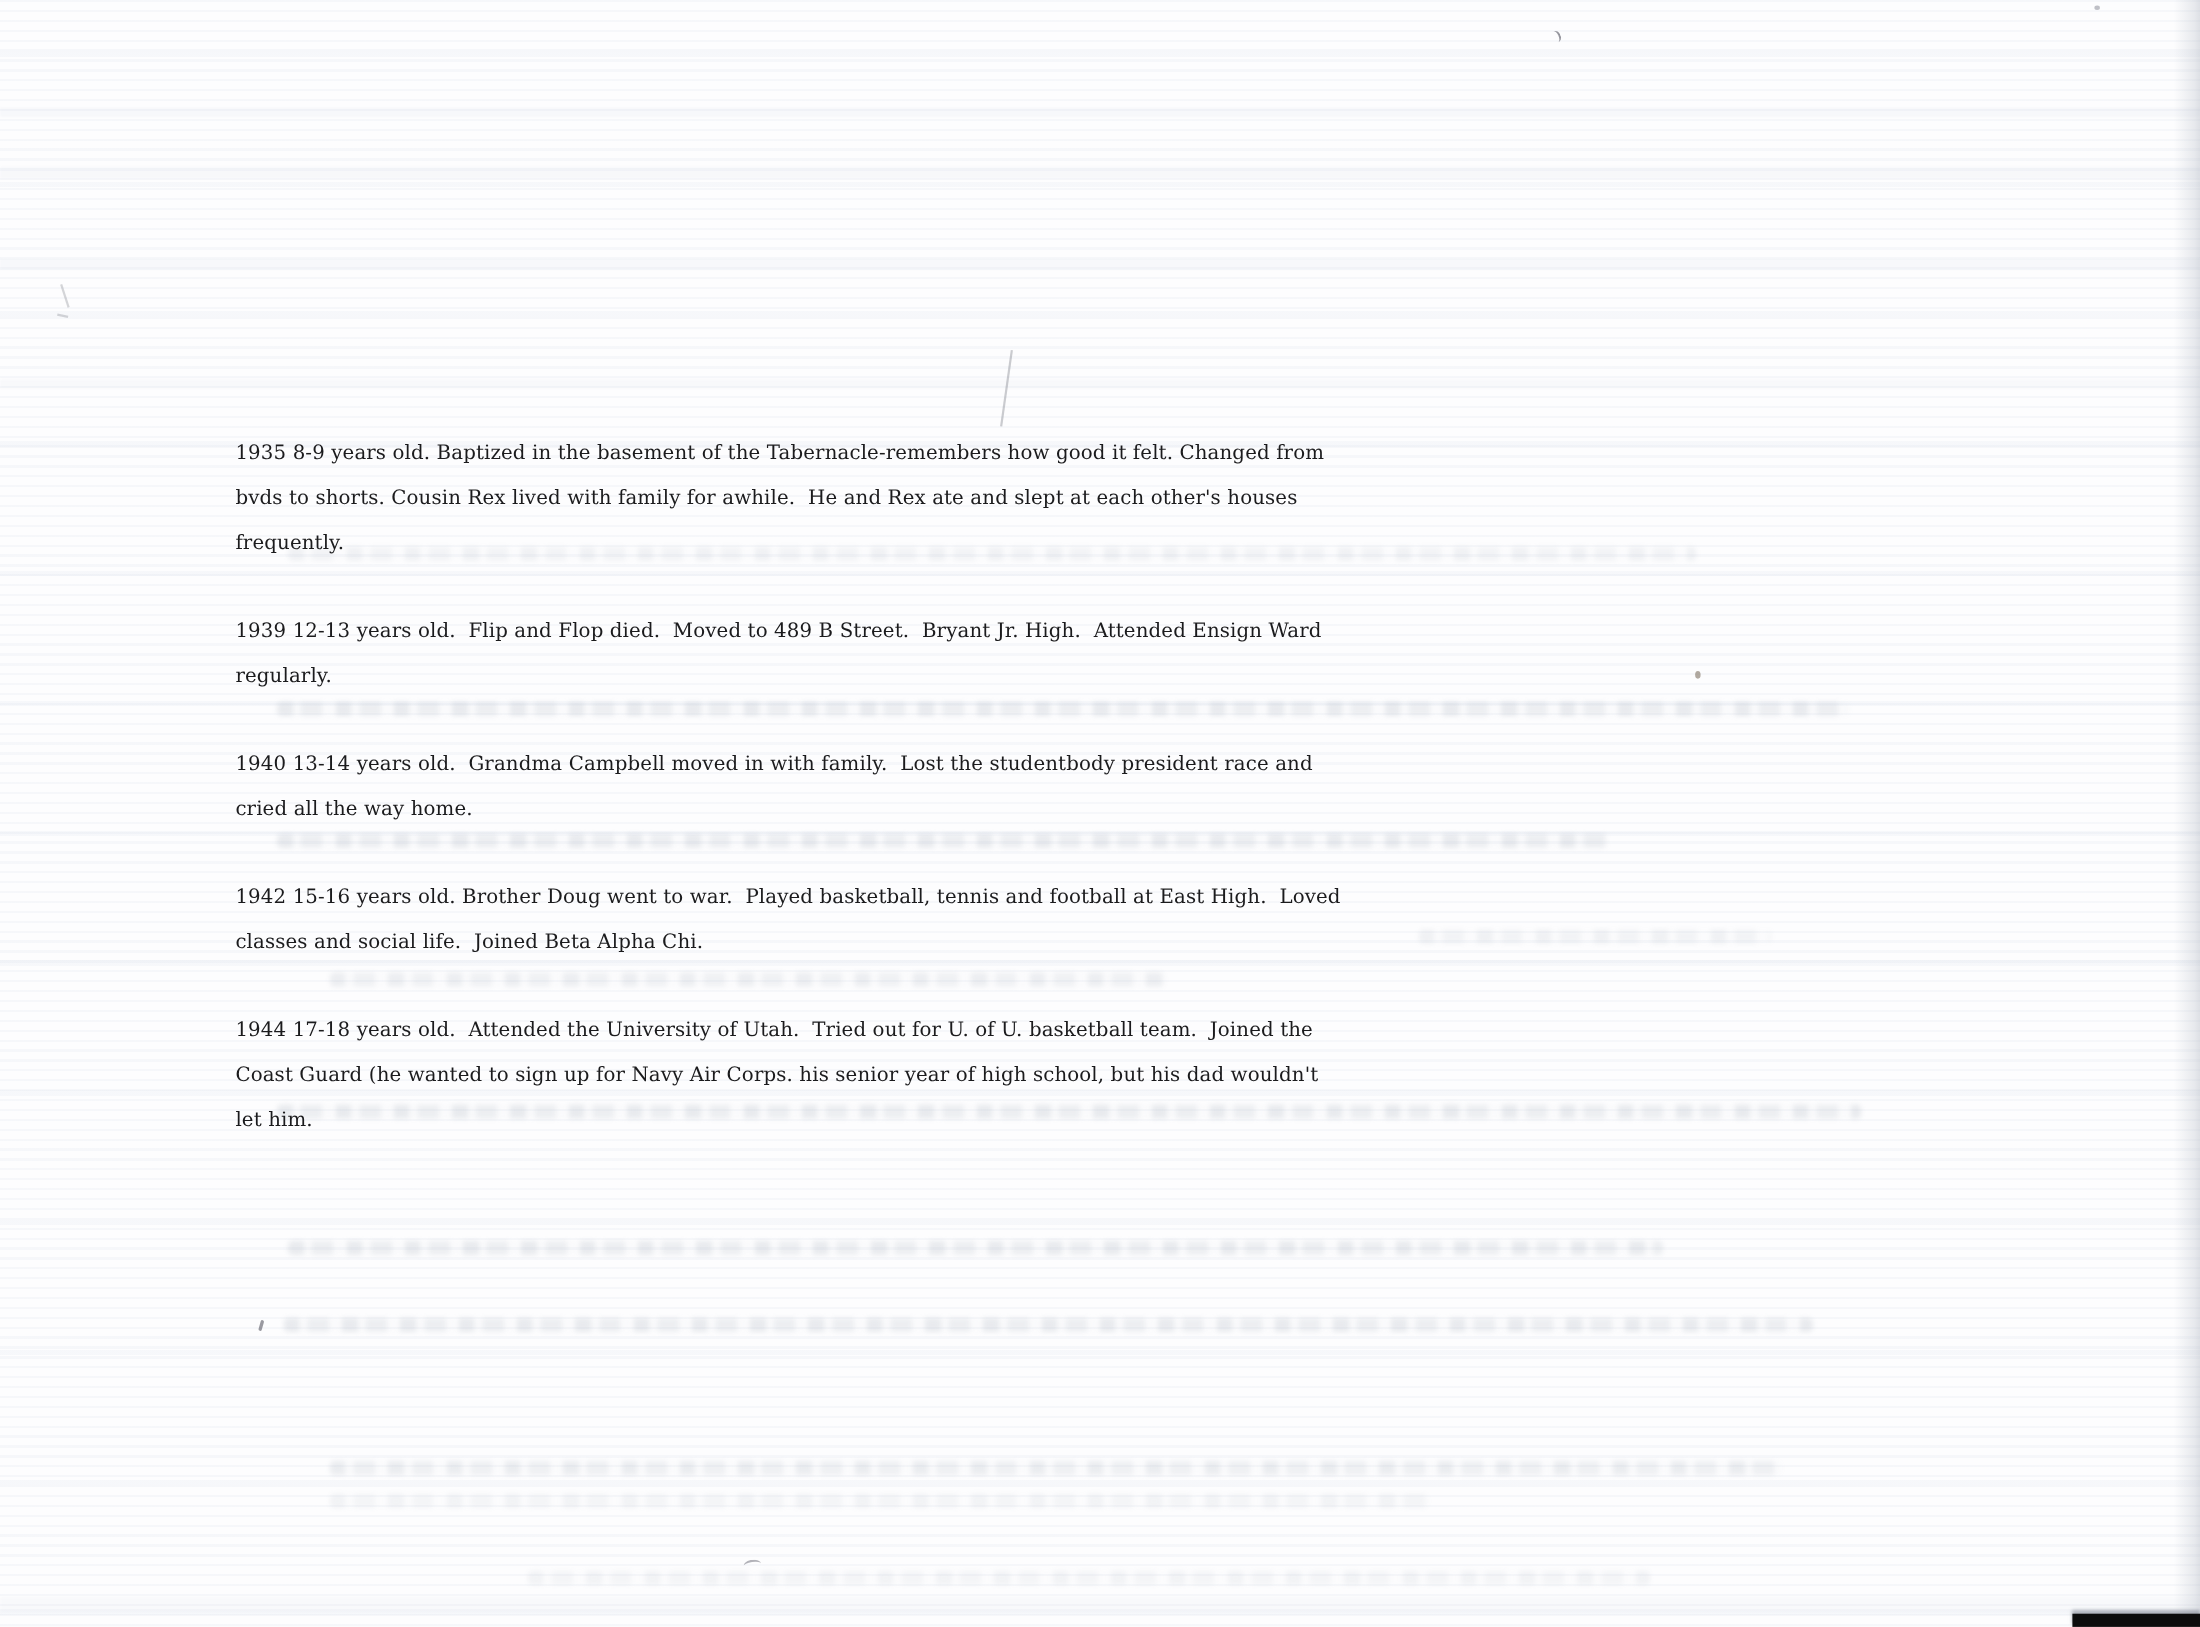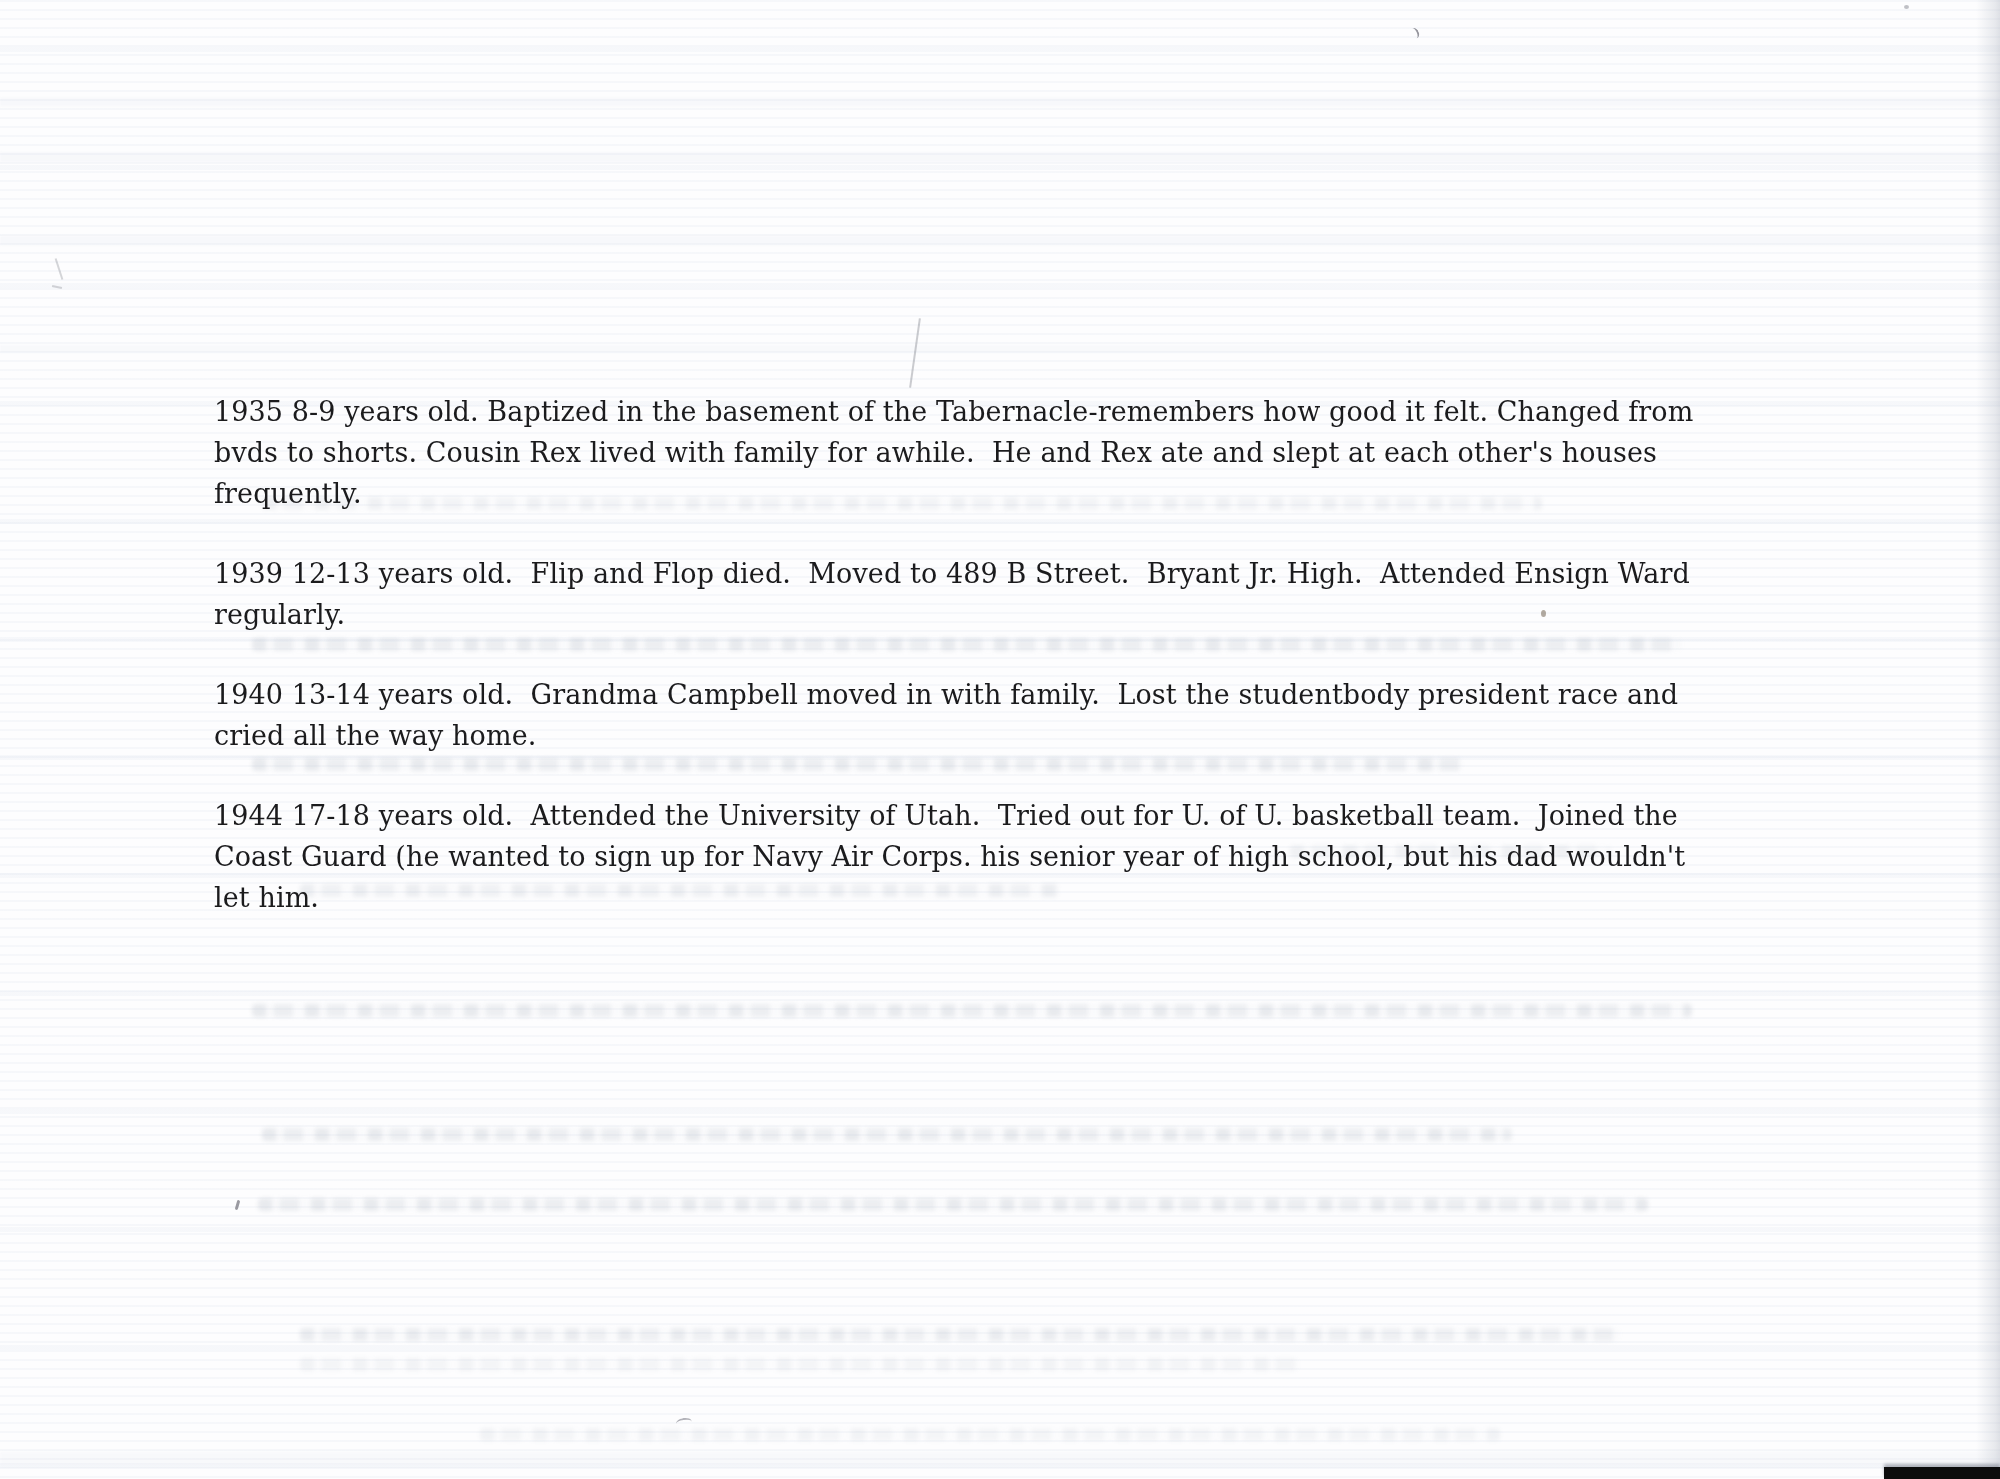--- a/index.html
+++ b/index.html
@@ -24,21 +24,21 @@
     font-family:"DejaVu Serif","Liberation Serif",serif;
   }
   .text-block{
     position:absolute;
     left:214px; top:391px;
     width:1560px;
     color:var(--color-ink);
   }
   .text-block p{
     margin:0 0 39px 0;
-    font-size:27px;
+    font-size:18px;
     line-height:41px;
     white-space:pre-wrap;
     letter-spacing:0.1px;
   }
   
   .streak{position:absolute;left:0;width:2000px;background:rgba(205,213,226,0.28);filter:blur(1px);}
   
   .ghost{
     position:absolute;height:13px;border-radius:4px;
     background:repeating-linear-gradient(90deg,
@@ -94,20 +94,22 @@
   <div class="speck" style="left:1904px;top:5px;width:5px;height:4px;background:rgba(130,132,142,0.5);border-radius:50%;"></div>
 
   <div class="text-block">
     <p>1935 8-9 years old. Baptized in the basement of the Tabernacle-remembers how good it felt. Changed from
 bvds to shorts. Cousin Rex lived with family for awhile.  He and Rex ate and slept at each other's houses
 frequently.</p>
     <p>1939 12-13 years old.  Flip and Flop died.  Moved to 489 B Street.  Bryant Jr. High.  Attended Ensign Ward
 regularly.</p>
     <p>1940 13-14 years old.  Grandma Campbell moved in with family.  Lost the studentbody president race and
 cried all the way home.</p>
+    <p>1942 15-16 years old. Brother Doug went to war.  Played basketball, tennis and football at East High.  Loved
+classes and social life.  Joined Beta Alpha Chi.</p>
     <p>1944 17-18 years old.  Attended the University of Utah.  Tried out for U. of U. basketball team.  Joined the
 Coast Guard (he wanted to sign up for Navy Air Corps. his senior year of high school, but his dad wouldn't
 let him.</p>
   </div>
 
   <div class="edge-strip"></div>
   <div class="corner-bar"></div>
 
 </div>
 

